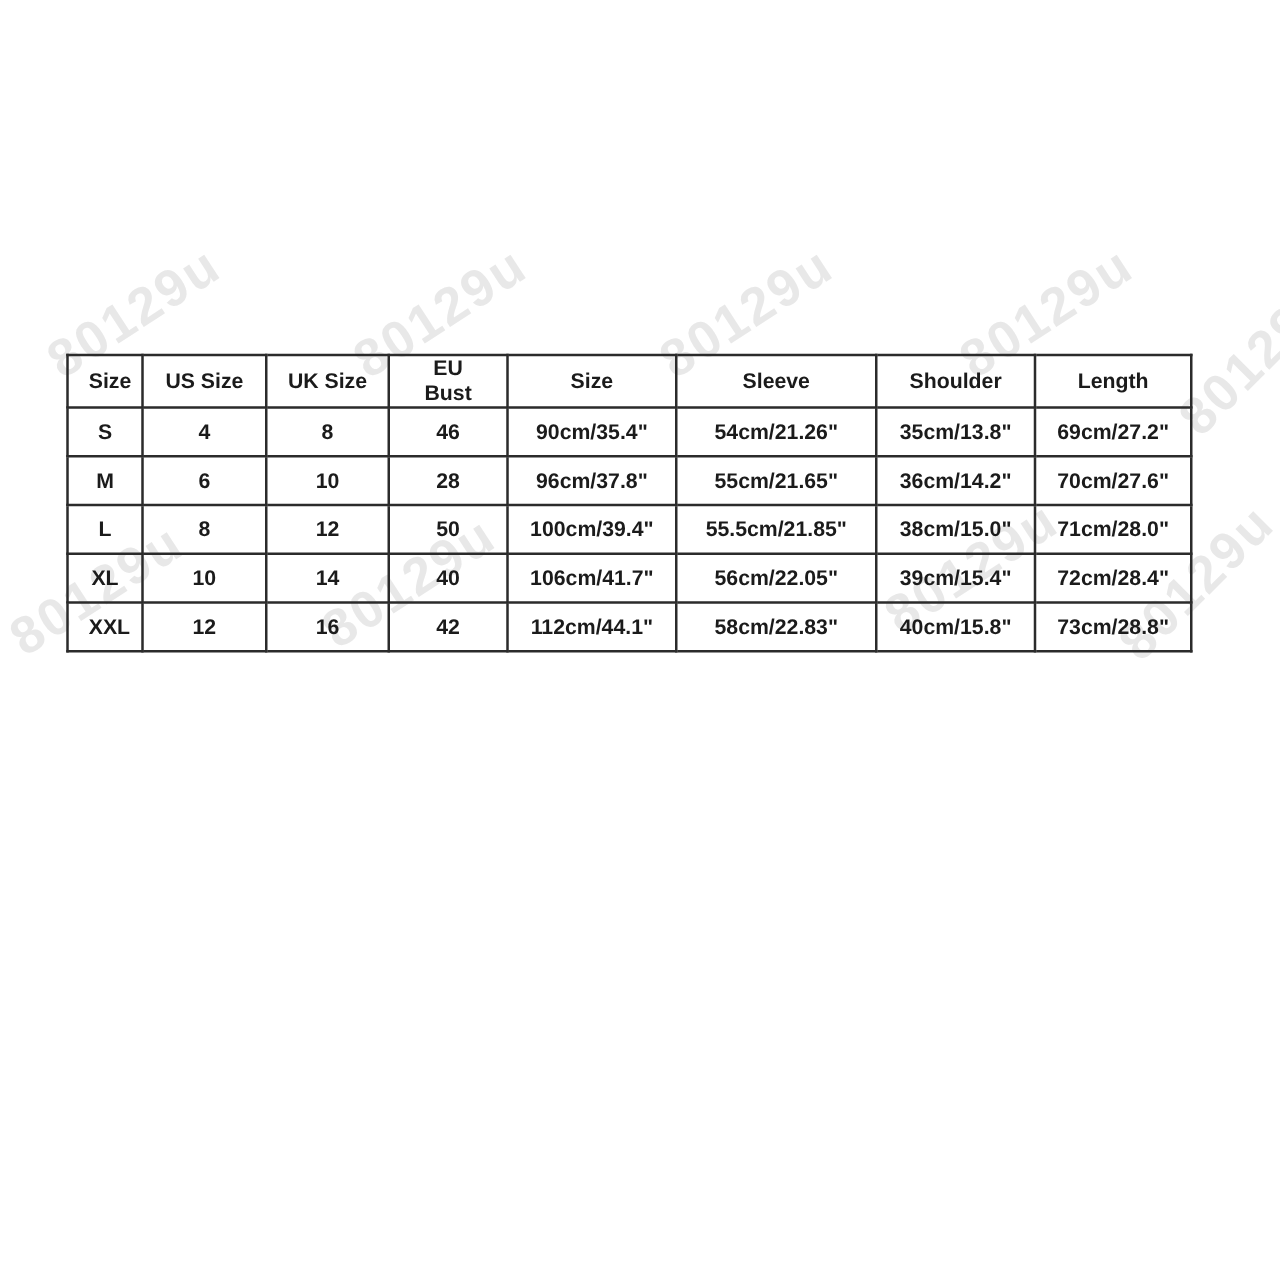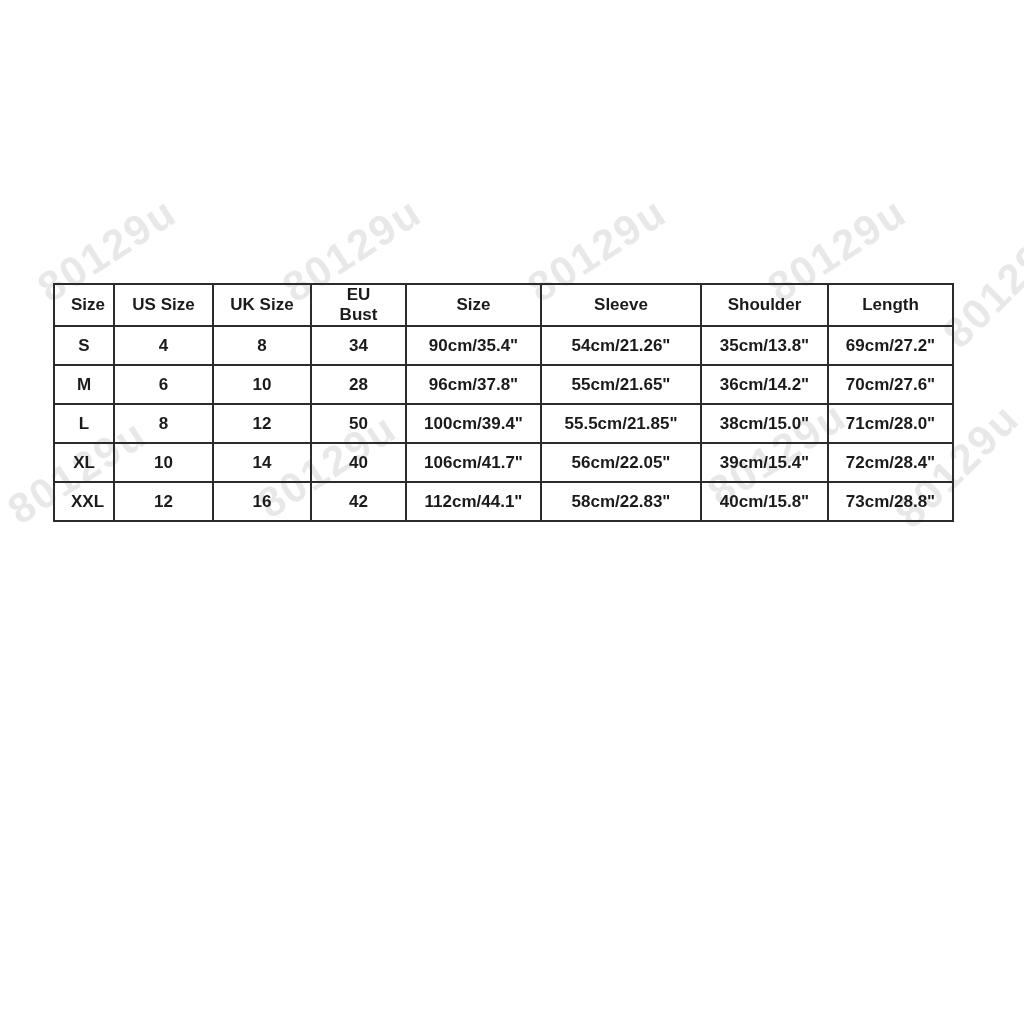--- a/index.html
+++ b/index.html
@@ -102,21 +102,21 @@
             <th>Sleeve</th>
             <th>Shoulder</th>
             <th>Length</th>
           </tr>
       </thead>
       <tbody>
           <tr>
             <td>S</td>
             <td>4</td>
             <td>8</td>
-            <td>34</td>
+            <td>46</td>
             <td>90cm/35.4"</td>
             <td>54cm/21.26"</td>
             <td>35cm/13.8"</td>
             <td>69cm/27.2"</td>
           </tr>
           <tr>
             <td>M</td>
             <td>6</td>
             <td>10</td>
             <td>28</td>

